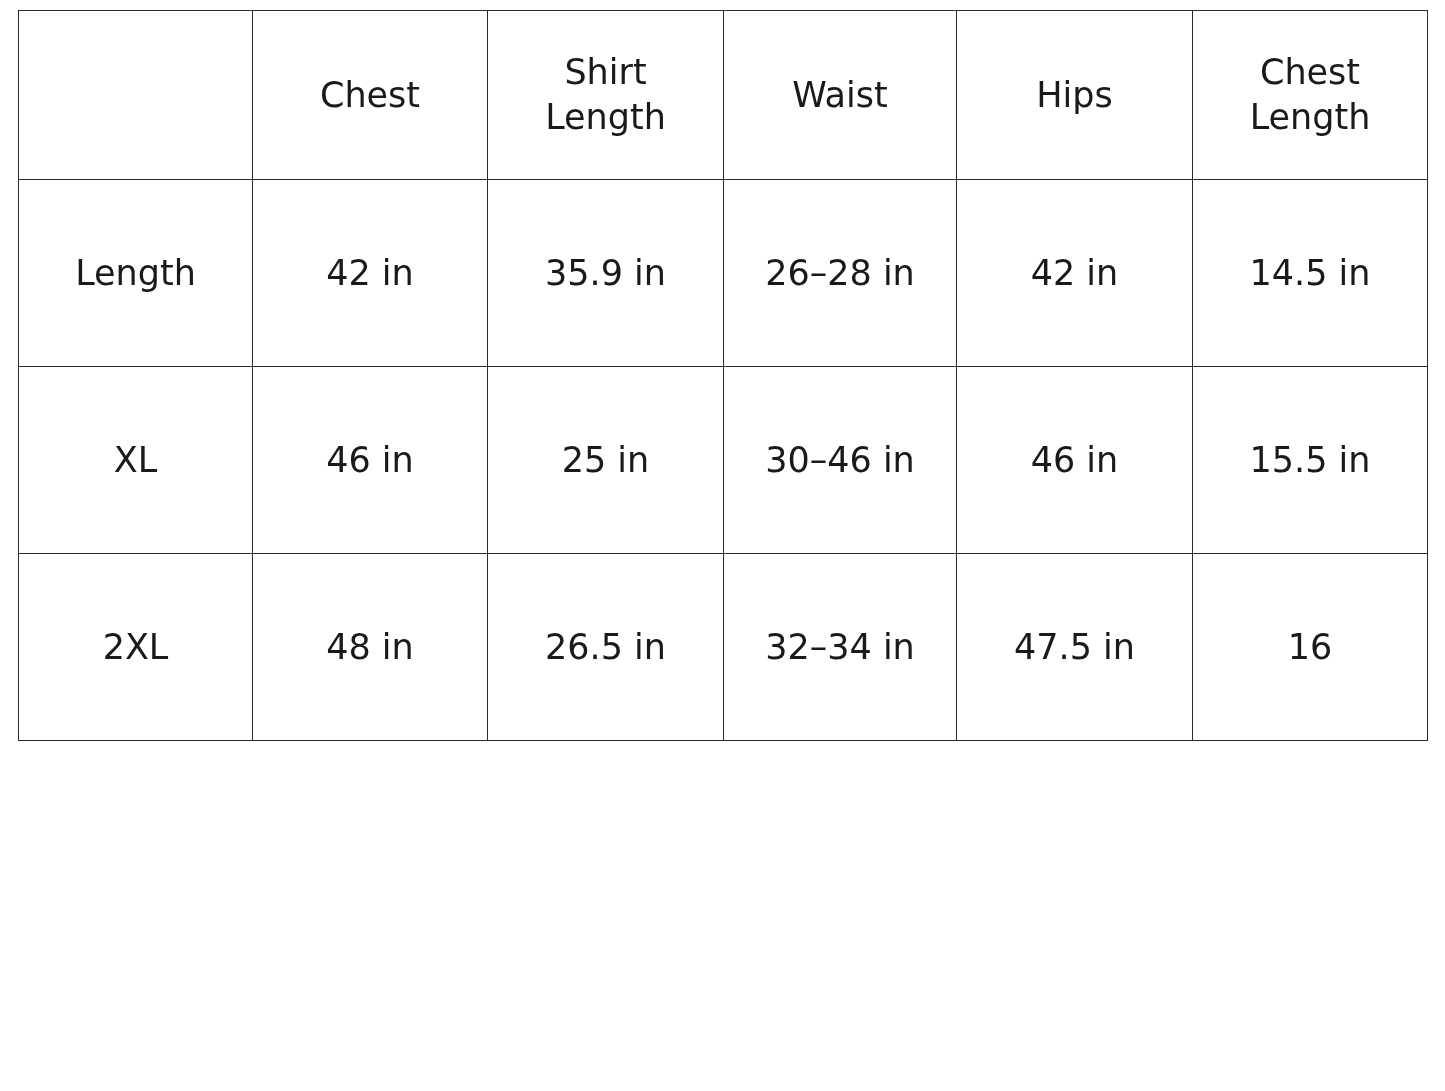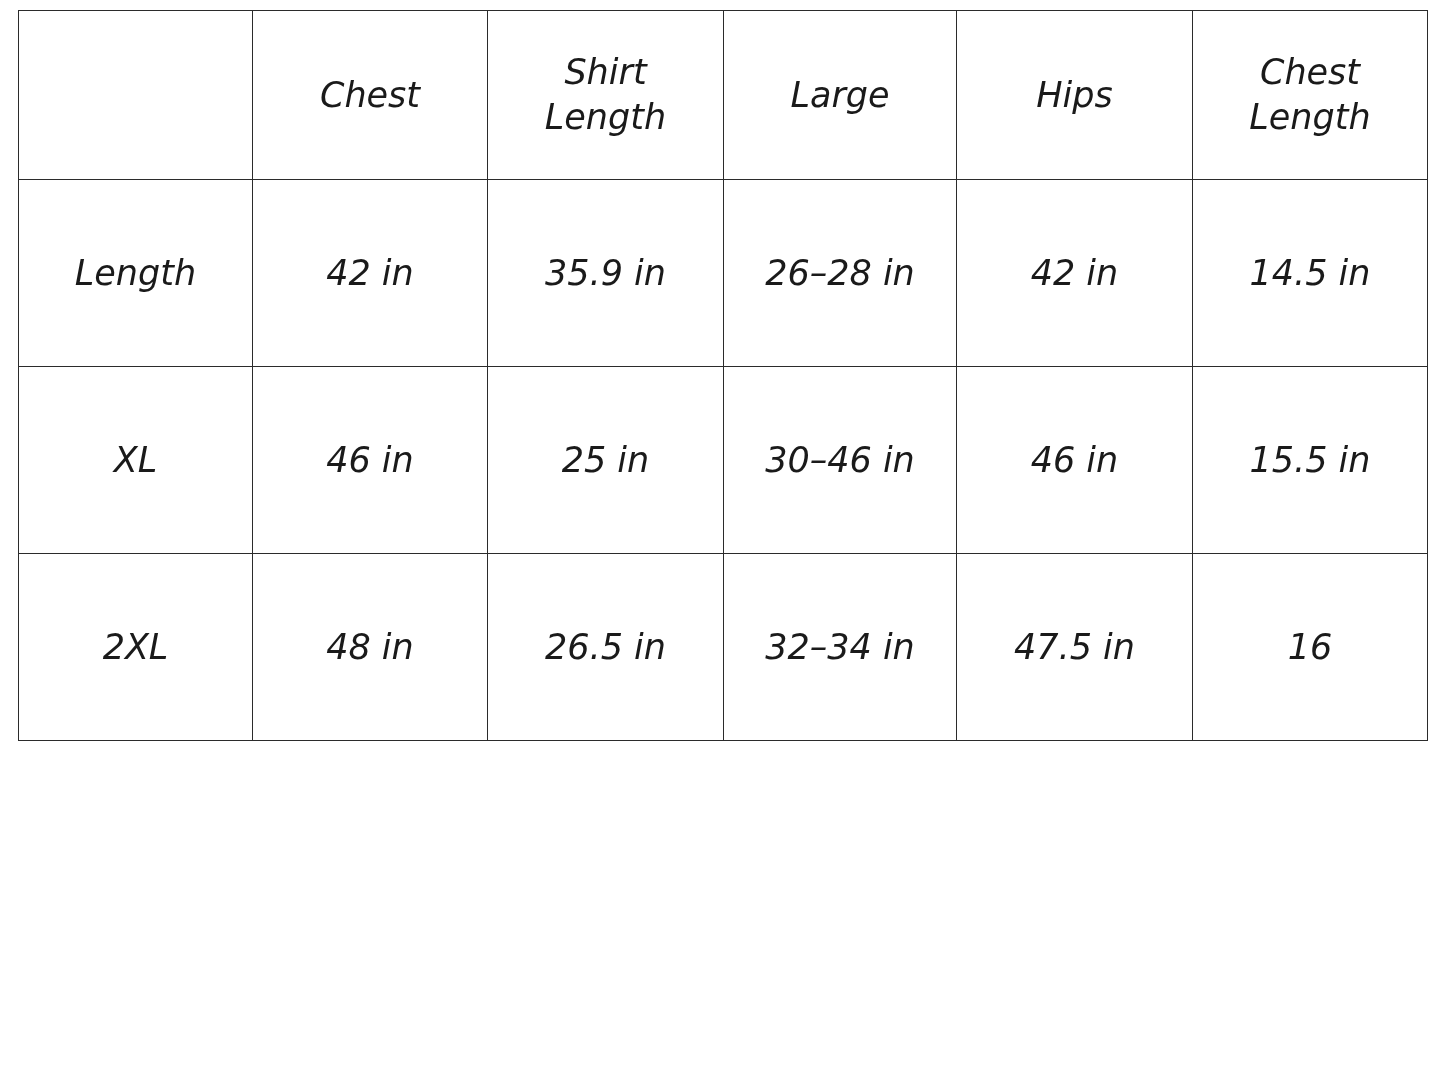--- a/index.html
+++ b/index.html
@@ -12,21 +12,20 @@
     height: 1091px;
     font-family: "DejaVu Sans", sans-serif;
     color: #1a1a1a;
     overflow: hidden;
   }
   .sheet {
     position: relative;
     width: 1445px;
     height: 780px;
     box-sizing: border-box;
-    font-style: italic;
   }
   table.size-chart {
     position: absolute;
     left: 18px;
     top: 10px;
     width: 1409px;
     border-collapse: collapse;
     table-layout: fixed;
   }
   table.size-chart col.c0 { width: 234px; }
@@ -78,21 +77,21 @@
       <tr>
         <th class="blank-corner"></th>
         <th>
           <span class="hdr-line">Chest</span>
         </th>
         <th>
           <span class="hdr-line">Shirt</span>
           <span class="hdr-line">Length</span>
         </th>
         <th>
-          <span class="hdr-line">Large</span>
+          <span class="hdr-line">Waist</span>
         </th>
         <th>
           <span class="hdr-line">Hips</span>
         </th>
         <th>
           <span class="hdr-line">Chest</span>
           <span class="hdr-line">Length</span>
         </th>
       </tr>
     </thead>

